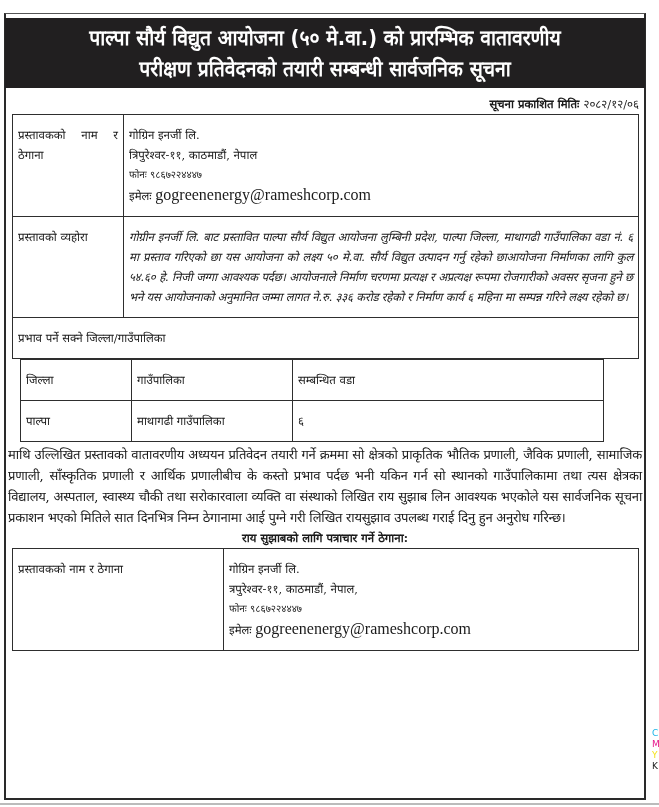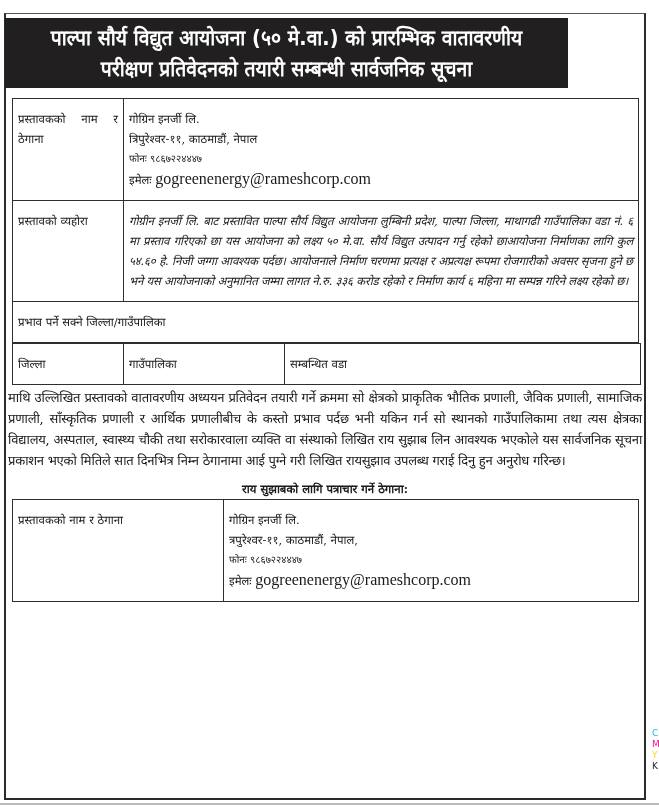--- a/index.html
+++ b/index.html
@@ -2,21 +2,21 @@
 <html><head>
 <meta charset="utf-8">
 <style>
   html, body { margin: 0; padding: 0; background: #ffffff; }
   body { width: 659px; height: 807px; position: relative; overflow: hidden;
          font-family: "DejaVu Serif", "Liberation Serif", serif; color: #1a1a1a; }
 
   .frame { position: absolute; left: 4px; top: 13px; width: 642px; height: 787px;
            border: 2px solid #2a2a2a; border-bottom-width: 2px; box-sizing: border-box;
            border-top: 1px solid #555; }
-  .title-bar { position: absolute; left: 5px; top: 18px; width: 563px; height: 70px;
+  .title-bar { position: absolute; left: 5px; top: 18px; width: 640px; height: 70px;
                background: #211f20; color: #ffffff; text-align: center;
                font-family: "DejaVu Sans", sans-serif; font-weight: bold;
                font-size: 21px; line-height: 31px; padding-top: 5px; box-sizing: border-box;
                letter-spacing: 0px; }
   .title-bar div { white-space: nowrap; transform: scaleX(0.92); }
 
   .content { position: absolute; left: 8px; top: 96px; width: 634px; font-size: 11.5px; }
 
   .pub-date { text-align: right; font-weight: bold; font-size: 11.5px; line-height: 16px;
               padding-right: 3px; }
@@ -27,29 +27,29 @@
   table { border-collapse: collapse; width: 100%; }
   td { border: 1.5px solid #2e2e2e; vertical-align: top; padding: 10px 5px;
        font-size: 11.5px; line-height: 20px; }
 
   .t1 { margin-top: 2px; margin-left: 4px; width: 627px; }
   .t1 td.lab { width: 100px; text-align: justify; }
   .t1 .email { font-size: 16px; font-family: "Liberation Serif", serif; }
   .t1 .small { font-size: 10px; }
   .desc { text-align: justify; letter-spacing: -0.2px; font-style: italic; }
 
-  .t2 { margin-left: 4px; width: 629px; }
+  .t2 { margin-left: 12px; width: 584px; }
   .t2 td.c1 { width: 100px; }
   .t2 td.c2 { width: 150px; }
 
   .para { line-height: 21px; font-size: 13px; margin-top: 2px; text-align: justify;
           letter-spacing: -0.25px; }
 
   .sub-heading { text-align: center; font-weight: bold; font-size: 11.5px; line-height: 20px;
-                 margin-top: 8px; }
+                 margin-top: 0; }
 
   .t3 { margin-left: 4px; width: 627px; }
   .t3 td.lab { width: 200px; }
   .t3 .email { font-size: 16px; font-family: "Liberation Serif", serif; }
   .t3 .small { font-size: 10px; }
 
   .cmyk { position: absolute; left: 652px; top: 728px; font-family: "DejaVu Sans", sans-serif;
           font-size: 9px; line-height: 11px; }
   .bottom-line { position: absolute; left: 0; top: 803px; width: 659px; height: 2px; background: #bbb; }
 </style>
@@ -57,20 +57,24 @@
 <body>
 
 <div class="frame"></div>
 
 <div class="title-bar">
   <div>पाल्पा सौर्य विद्युत आयोजना (५० मे.वा.) को प्रारम्भिक वातावरणीय</div>
   <div>परीक्षण प्रतिवेदनको तयारी सम्बन्धी सार्वजनिक सूचना</div>
 </div>
 
 <div class="content">
+  <div class="pub-date">
+    <span>सूचना प्रकाशित मितिः</span>
+    <span class="val">२०८२/१२/०६</span>
+  </div>
 
 
   <table class="t1">
     <tbody>
         <tr>
       <td class="lab">प्रस्तावकको नाम र ठेगाना</td>
       <td>
         <div>गोग्रिन इनर्जी लि.</div>
         <div>त्रिपुरेश्वर-११, काठमाडौं, नेपाल</div>
         <div class="small">फोनः ९८६७२२४४४७</div>
@@ -89,20 +93,25 @@
     </tr>
   </tbody>
     </table>
 
   <table class="t2">
     <tbody>
         <tr>
       <td class="c1">जिल्ला</td>
       <td class="c2">गाउँपालिका</td>
       <td>सम्बन्धित वडा</td>
+    </tr>
+    <tr>
+      <td class="c1">पाल्पा</td>
+      <td class="c2">माथागढी गाउँपालिका</td>
+      <td>६</td>
     </tr>
   </tbody>
     </table>
 
   <div class="para">माथि उल्लिखित प्रस्तावको वातावरणीय अध्ययन प्रतिवेदन तयारी गर्ने क्रममा सो क्षेत्रको प्राकृतिक भौतिक प्रणाली, जैविक प्रणाली, सामाजिक प्रणाली, साँस्कृतिक प्रणाली र आर्थिक प्रणालीबीच के कस्तो प्रभाव पर्दछ भनी यकिन गर्न सो स्थानको गाउँपालिकामा तथा त्यस क्षेत्रका विद्यालय, अस्पताल, स्वास्थ्य चौकी तथा सरोकारवाला व्यक्ति वा संस्थाको लिखित राय सुझाब लिन आवश्यक भएकोले यस सार्वजनिक सूचना प्रकाशन भएको मितिले सात दिनभित्र निम्न ठेगानामा आई पुग्ने गरी लिखित रायसुझाव उपलब्ध गराई दिनु हुन अनुरोध गरिन्छ।</div>
 
   <div class="sub-heading">राय सुझाबको लागि पत्राचार गर्ने ठेगाना:</div>
 
   <table class="t3">
     <tbody>

